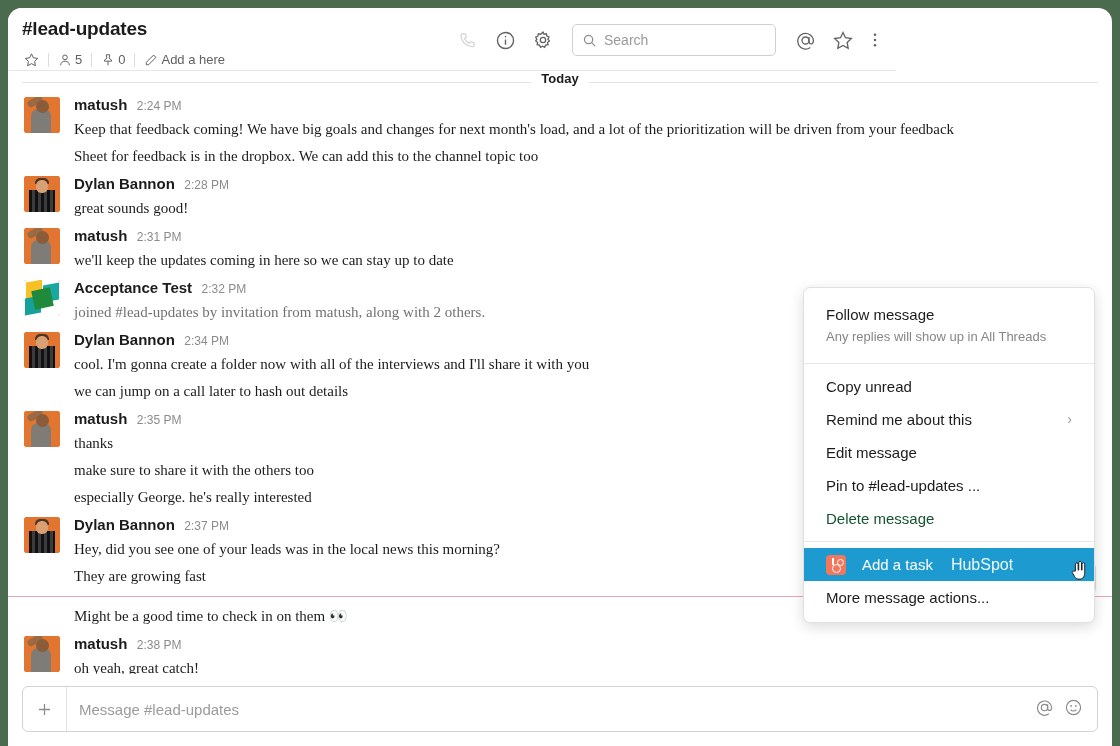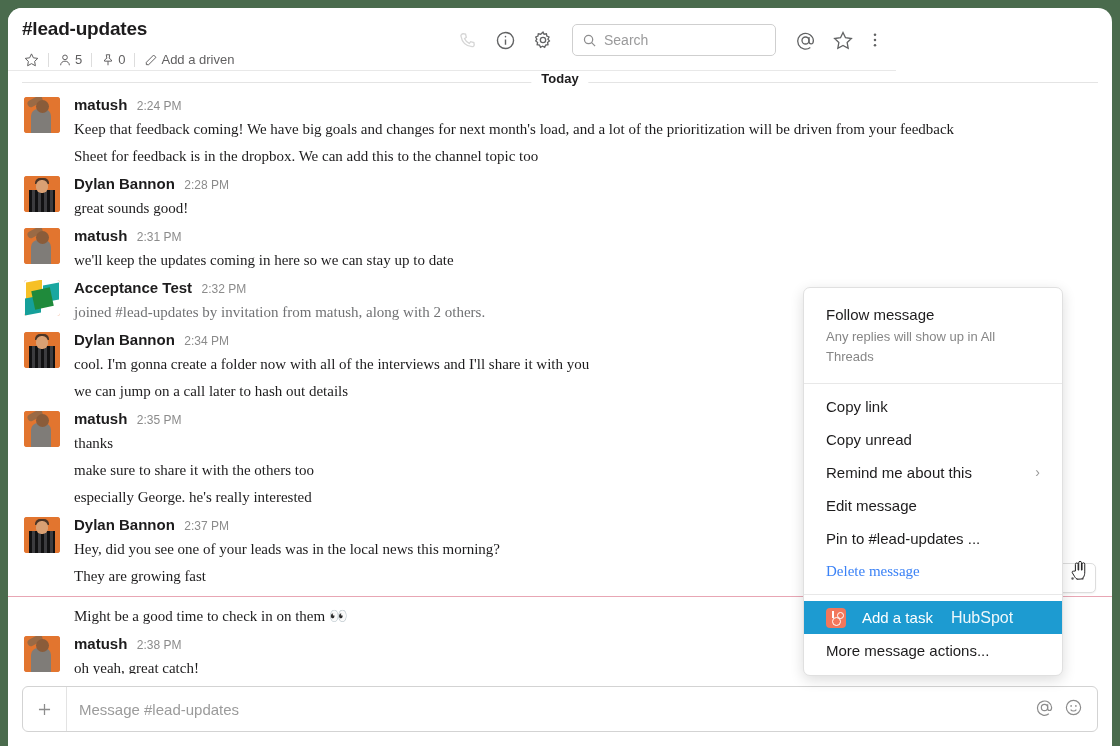--- a/index.html
+++ b/index.html
@@ -171,39 +171,39 @@
     display: flex; align-items: center; justify-content: center;
     border-right: 1px solid #e6e6e6;
     color: #616061;
   }
   #hover-toolbar .ht-btn:last-child { border-right: none; }
 
   
   #context-menu {
     position: absolute;
     left: 795px; top: 279px;
-    width: 260px;
+    width: 292px;
     background: #fff;
     border: 1px solid #e0e0e0;
     border-radius: 7px;
     box-shadow: 0 4px 14px rgba(0,0,0,0.14);
     z-index: 20;
     padding: 8px 0 8px 0;
     font-size: 15px;
   }
   #context-menu .cm-follow { padding: 8px 22px 10px 22px; }
   #context-menu .cm-follow .t { color: #1d1c1d; font-size: 15px; line-height: 22px; }
   #context-menu .cm-follow .s { color: #868686; font-size: 13px; line-height: 20px; margin-top: 1px; }
   #context-menu .cm-sep { height: 1px; background: #e8e8e8; margin: 6px 0; }
   #context-menu .cm-item {
     padding: 5px 22px; line-height: 23px;
     color: #1d1c1d; font-size: 15px;
     display: flex; align-items: center; justify-content: space-between;
   }
-  #context-menu .cm-item.danger { color: #3b82f6; font-family: Liberation Serif, serif; }
+  #context-menu .cm-item.danger { color: #14532d; }
   #context-menu .cm-item .chev { color: #9a9a9a; font-size: 14px; }
   #context-menu .cm-item.selected {
     background: #1d9bd1; color: #fff;
   }
   #context-menu .cm-item.app { gap: 16px; justify-content: flex-start; padding-left: 22px; }
   .hubspot-icon {
     width: 20px; height: 20px; border-radius: 4px;
     background: #f2775c; position: relative; flex: none;
     display: flex; align-items: center; justify-content: center;
   }
@@ -279,21 +279,21 @@
           <path d="M9 3h6l-1 6 4 3v2H6v-2l4-3z"></path>
           <path d="M12 14v7"></path>
         </svg>
         <span class="lbl">0</span>
       </div>
       <div class="divider"></div>
       <div class="cell">
         <svg width="14" height="14" viewBox="0 0 24 24" fill="none" stroke="#616061" stroke-width="1.7">
           <path d="M16.5 3.5l4 4L8 20H4v-4z"></path>
         </svg>
-        <span class="lbl">Add a driven</span>
+        <span class="lbl">Add a here</span>
       </div>
     </div>
 
     <div id="header-actions">
       <div class="hdr-icon disabled">
         <svg width="19" height="19" viewBox="0 0 24 24" fill="none" stroke="#d6d6d6" stroke-width="1.7">
           <path d="M6.5 3.5l3 .5 1 4-2.2 1.7a13 13 0 0 0 6 6L16 13.5l4 1 .5 3c0 1.4-1.3 2.5-2.8 2.3C10 19 5 14 3.7 6.3 3.5 4.8 5 3.4 6.5 3.5z"></path>
         </svg>
       </div>
       <div class="hdr-icon">
@@ -500,23 +500,20 @@
     </div>
   </div>
 
   <div id="context-menu">
     <div class="cm-follow">
       <div class="t">Follow message</div>
       <div class="s">Any replies will show up in All Threads</div>
     </div>
     <div class="cm-sep"></div>
 
-    <div class="cm-item">
-      <span>Copy link</span>
-    </div>
     <div class="cm-item">
       <span>Copy unread</span>
     </div>
     <div class="cm-item">
       <span>Remind me about this</span>
       <span class="chev">›</span>
     </div>
     <div class="cm-item">
       <span>Edit message</span>
     </div>

